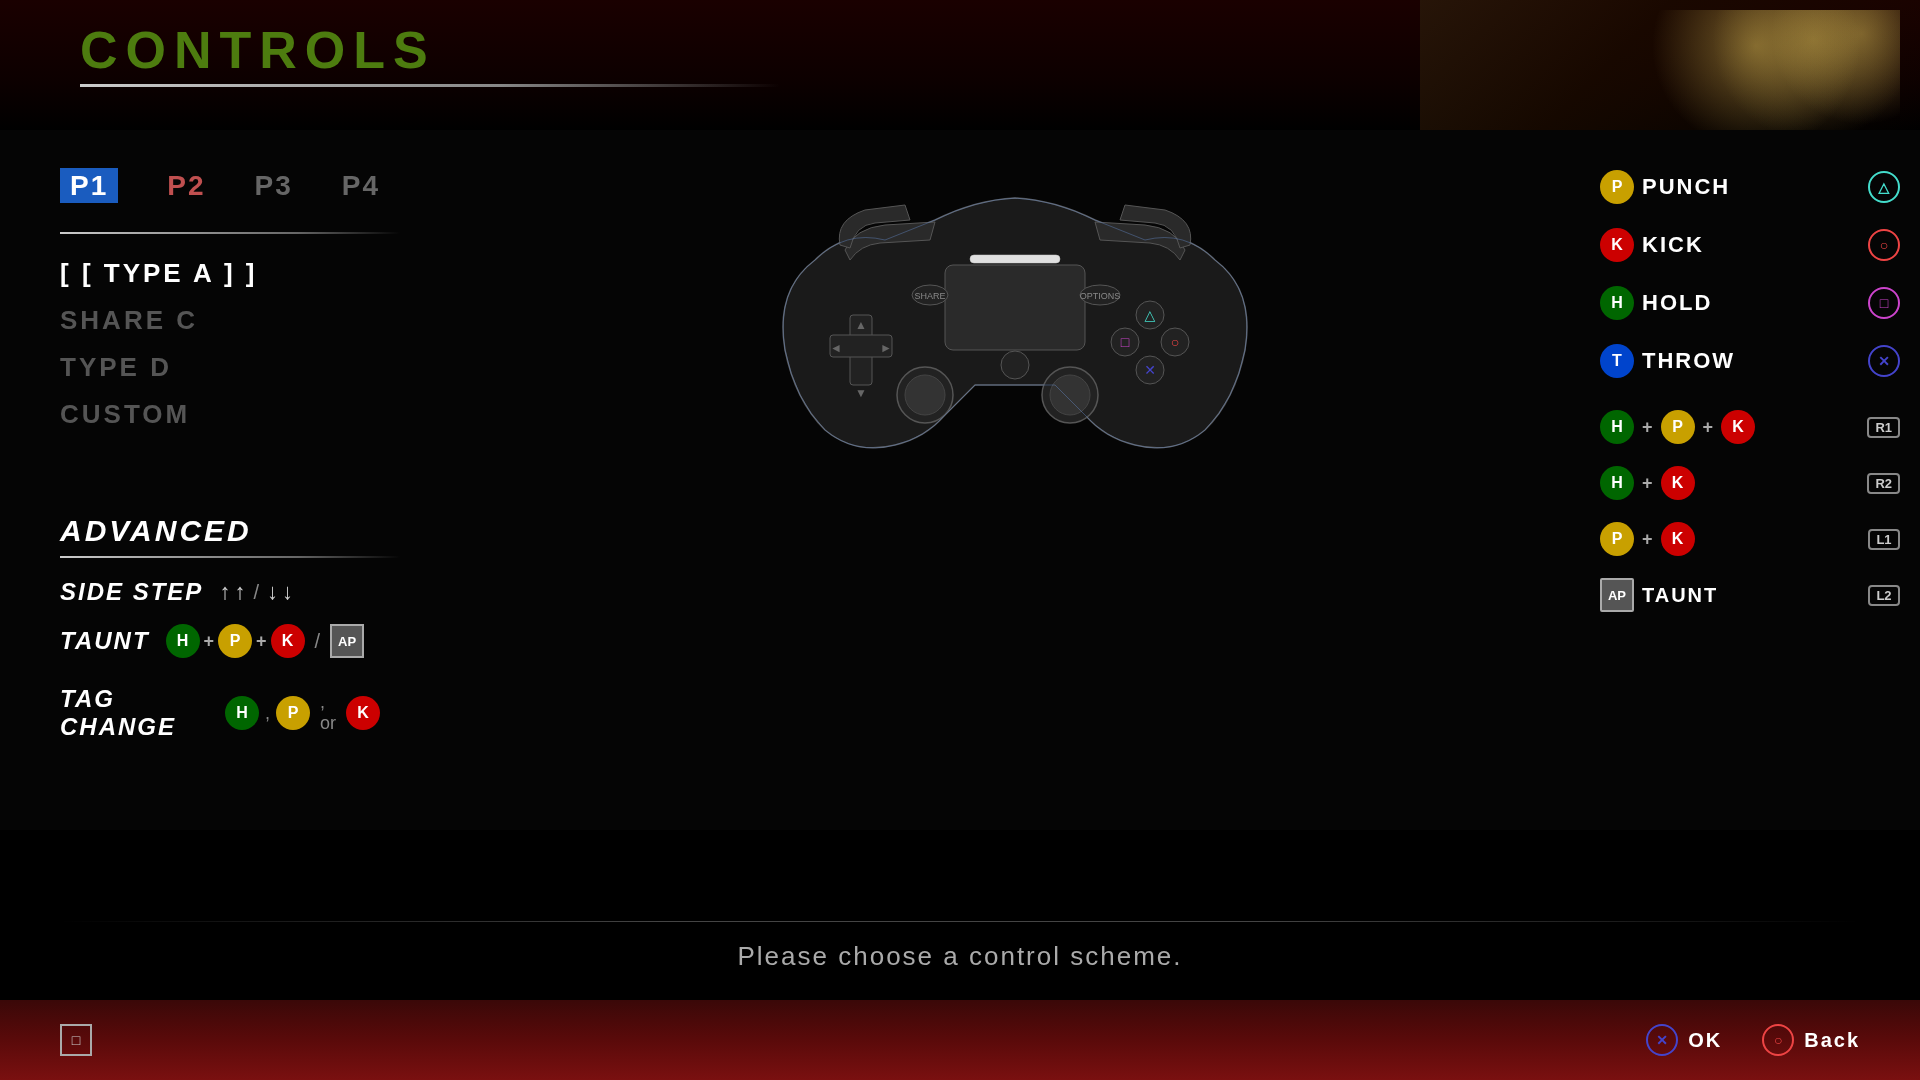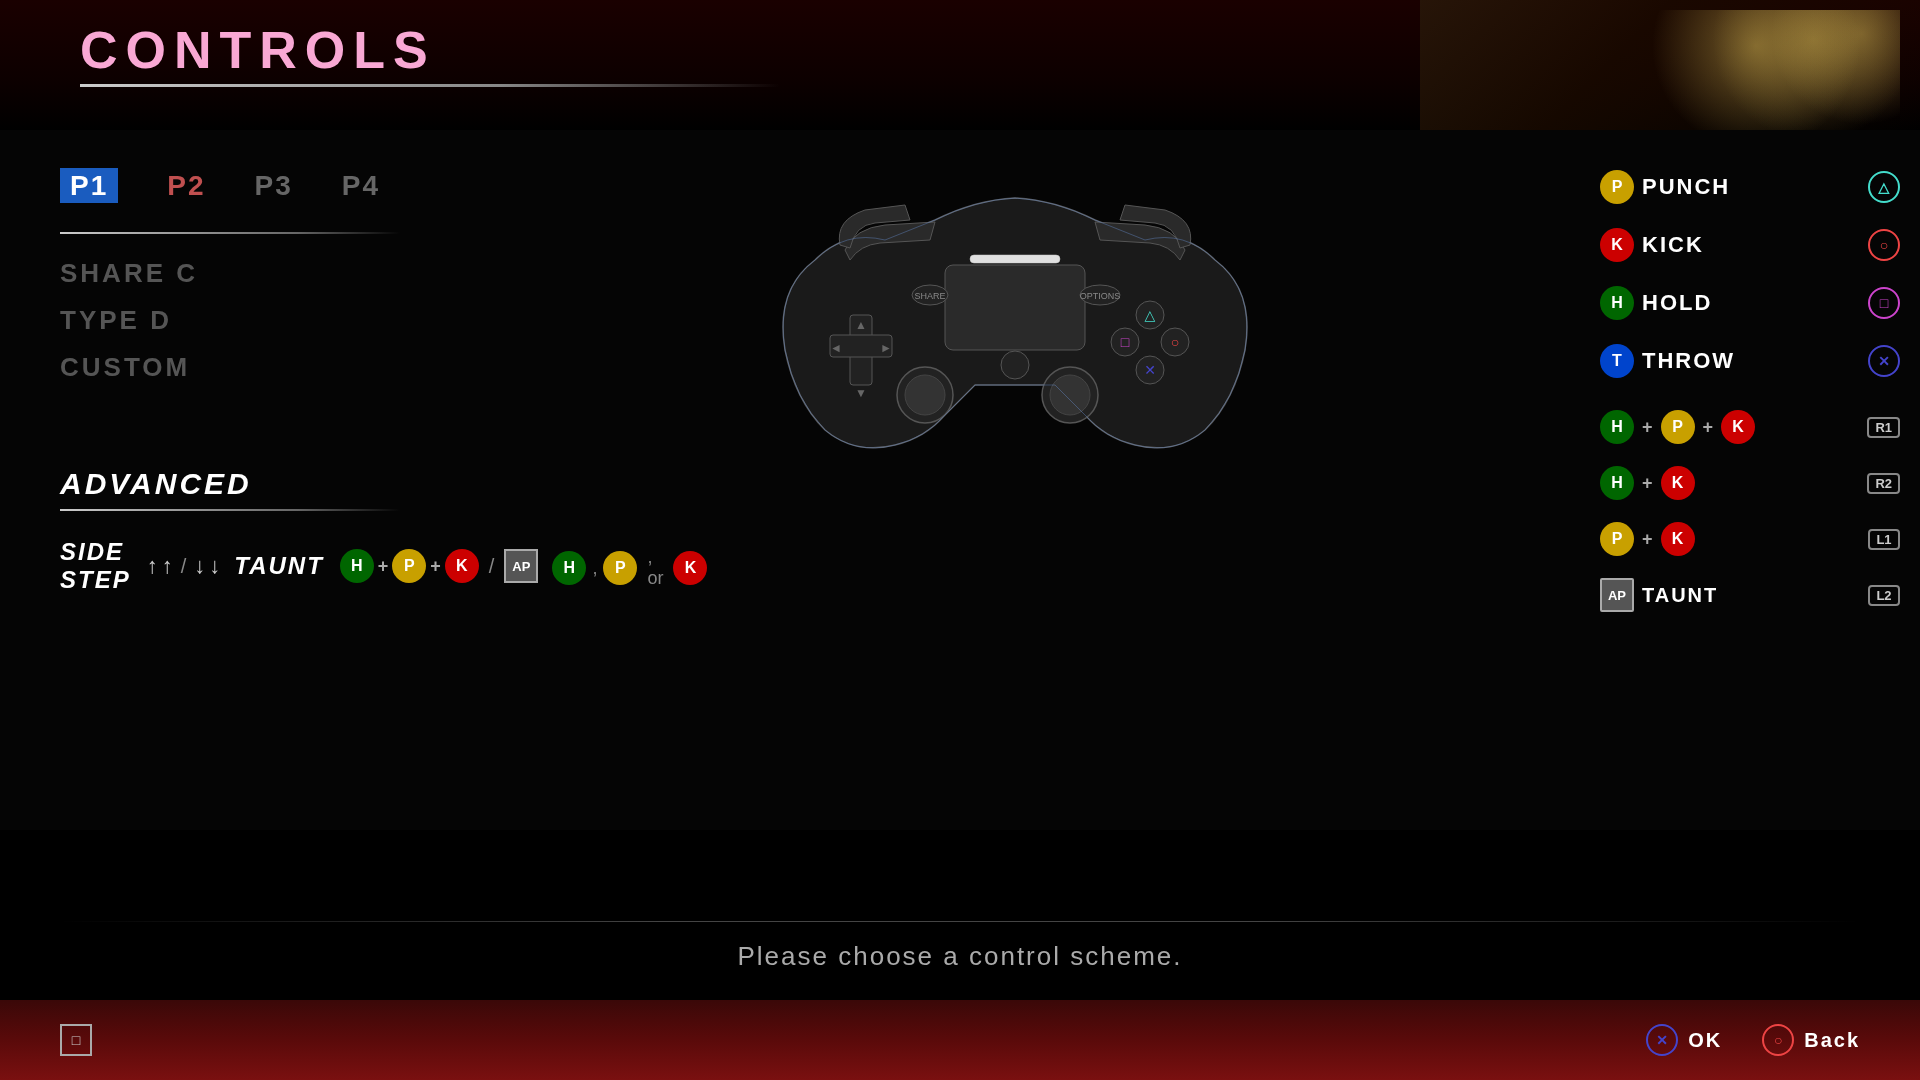--- a/index.html
+++ b/index.html
@@ -69,21 +69,21 @@
     }
 
     .page-title-container {
       display: flex;
       flex-direction: column;
     }
 
     .page-title {
       font-size: 52px;
       font-weight: bold;
-      color: #f9a8d4;
+      color: #4d7c0f;
       letter-spacing: 8px;
       font-family: Arial Black, Arial, sans-serif;
       text-transform: uppercase;
     }
 
     .title-underline {
       width: 700px;
       height: 3px;
       background: linear-gradient(to right, #ccc 0%, #888 60%, transparent 100%);
       margin-top: 4px;
@@ -187,20 +187,21 @@
 
     .advanced-underline {
       width: 340px;
       height: 2px;
       background: linear-gradient(to right, #ccc 0%, #666 70%, transparent 100%);
       margin-bottom: 20px;
     }
 
     .advanced-items {
       display: flex;
+      flex-direction: column;
       gap: 14px;
     }
 
     .advanced-item-label {
       font-size: 24px;
       font-weight: bold;
       color: #fff;
       letter-spacing: 2px;
       font-family: Arial Black, Arial, sans-serif;
       font-style: italic;
@@ -424,20 +425,21 @@
       <div class="player-tab-wrap">
         <span class="player-tab active" style="color:#fff; background:#1a5cbf; padding:2px 10px;">P1</span>
       </div>
       <span class="player-tab" style="color:#c05050;">P2</span>
       <span class="player-tab" style="color:#666;">P3</span>
       <span class="player-tab" style="color:#666;">P4</span>
     </div>
     <div class="player-tabs-underline"></div>
 
     <div class="control-types">
+      <span class="control-type-item active" style="color:#fff; font-size:26px; font-weight:bold; letter-spacing:3px; font-family:'Arial Black',Arial,sans-serif;">[ TYPE A ]</span>
       <span class="control-type-item" style="color:#555; font-size:26px; font-weight:bold; letter-spacing:3px; font-family:'Arial Black',Arial,sans-serif;">SHARE C</span>
       <span class="control-type-item" style="color:#555; font-size:26px; font-weight:bold; letter-spacing:3px; font-family:'Arial Black',Arial,sans-serif;">TYPE D</span>
       <span class="control-type-item" style="color:#555; font-size:26px; font-weight:bold; letter-spacing:3px; font-family:'Arial Black',Arial,sans-serif;">CUSTOM</span>
     </div>
 
     <div class="advanced-section" style="margin-top: 30px;">
       <div class="advanced-title">ADVANCED</div>
       <div class="advanced-underline"></div>
 
       <div class="advanced-items">
@@ -462,20 +464,21 @@
             <span class="plus-sign">+</span>
             <span class="btn-circle btn-k">K</span>
             <span style="color:#888; font-size:20px; margin:0 6px;">/</span>
             <div style="width:34px;height:34px;border:2px solid #aaa;display:inline-flex;align-items:center;justify-content:center;background:#555;">
               <span style="color:#fff;font-size:13px;font-weight:bold;">AP</span>
             </div>
           </div>
         </div>
 
         <div style="display:flex; align-items:center; gap:16px;">
+          <span class="advanced-item-label">TAG CHANGE</span>
           <div class="move-icons">
             <span class="btn-circle btn-h">H</span>
             <span style="color:#888; font-size:18px; margin:0 2px;">,</span>
             <span class="btn-circle btn-p">P</span>
             <span style="color:#888; font-size:18px; margin:16px 6px;">, or</span>
             <span class="btn-circle btn-k">K</span>
           </div>
         </div>
       </div>
     </div>

